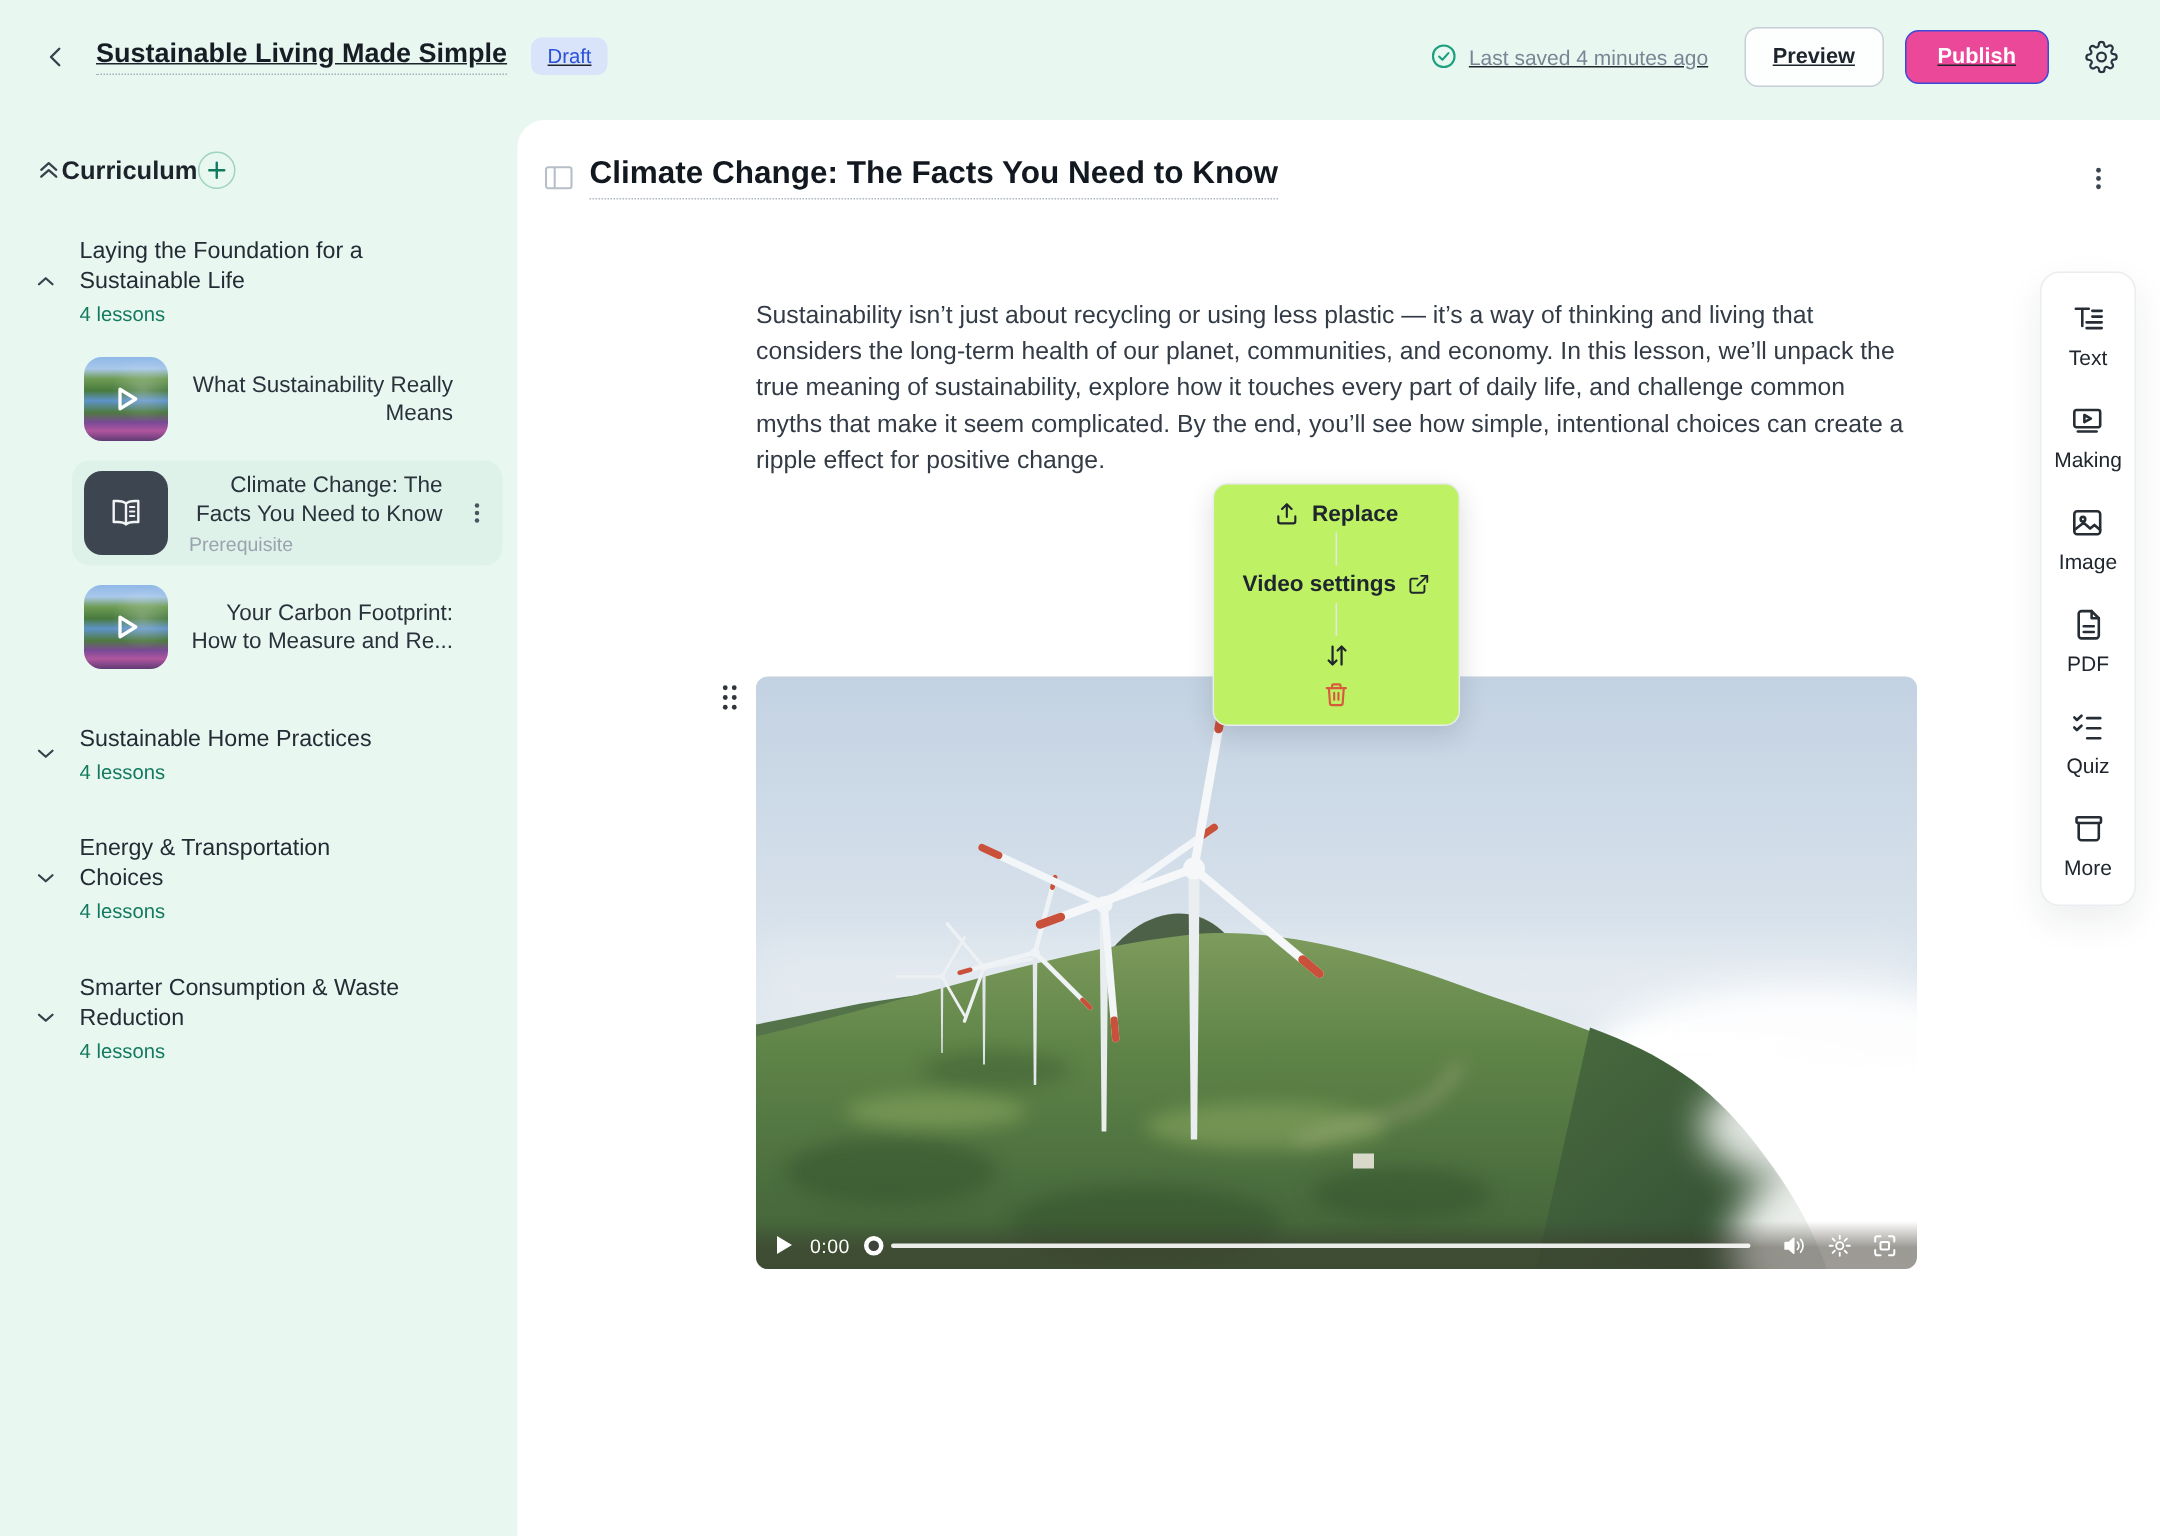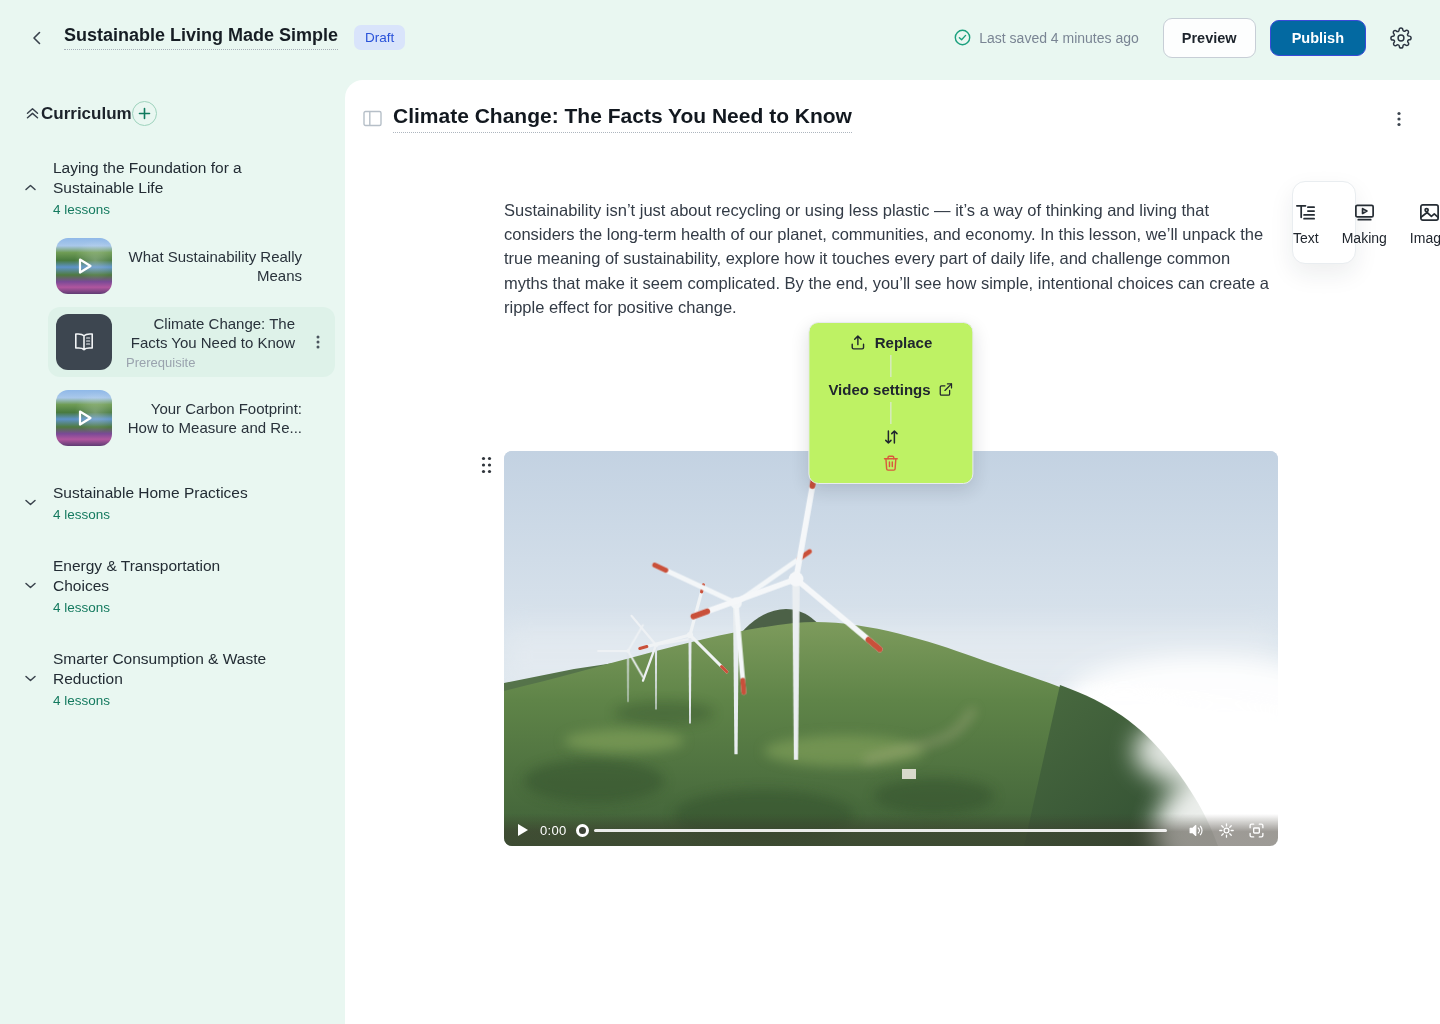--- a/index.html
+++ b/index.html
@@ -9,42 +9,42 @@
     background:#e9f7f1;
     color:#1d242c;
     overflow:hidden;
     position:relative;
   }
   svg { display:block; }
 
   
   .header {
     position:absolute; top:0; left:0; right:0; height:75px;
-    display:flex; align-items:center; padding:0 24px; gap:14px;
+    display:flex; align-items:center; padding:0 24px; gap:14px;text-decoration:underline;
   }
   .icon-btn {
     background:none; border:none; cursor:pointer; display:flex;
     align-items:center; justify-content:center; color:#39424c; padding:4px;
   }
   .course-title {
     font-size:18px; font-weight:700; color:#161d24;
     border-bottom:1.5px dotted #a6afb8; padding-bottom:3px; cursor:text;
   }
   .badge-draft {
     background:#d9e4fb; color:#2a52d9; font-size:13.5px; font-weight:500;
     padding:5px 11px; border-radius:7px; margin-left:2px;
   }
   .header-spacer { flex:1; }
   .saved-wrap { display:flex; align-items:center; gap:8px; color:#7a8594; font-size:14px; margin-right:10px; }
   .btn {
     border-radius:9px; font-size:14.5px; font-weight:600; cursor:pointer;
     padding:11px 18px; font-family:inherit;
   }
   .btn-secondary { background:#fdfefe; border:1px solid #c7ced6; color:#1d242c; }
-  .btn-primary { background:#0369a1; border:1px solid #3a4ad9; color:#ffffff; padding:9px 21px; }
+  .btn-primary { background:#ec4899; border:1px solid #3a4ad9; color:#ffffff; padding:9px 21px; }
   .gear-btn { margin-left:6px; color:#2a3340; }
 
   
   .sidebar { position:absolute; top:75px; left:0; width:345px; bottom:0; }
   .curr-row { display:flex; align-items:center; padding:26px 24px 0 24px; }
   .curr-title { font-size:17px; font-weight:700; color:#1c232b; }
   .plus-btn {
     width:25px; height:25px; border-radius:50%; border:1.5px solid #9ed3bd;
     background:transparent; color:#0f7a5e; cursor:pointer;
     display:flex; align-items:center; justify-content:center;
@@ -125,24 +125,24 @@
   .v-time { font-size:13px; letter-spacing:.3px; }
   .v-knob {
     width:13px; height:13px; border-radius:50%; border:3px solid #ffffff;
     background:rgba(60,60,60,.55); flex:none; cursor:pointer;
   }
   .v-track { flex:1; height:3px; background:rgba(255,255,255,.9); border-radius:2px; margin:0 10px 0 -4px; cursor:pointer; }
   .v-ico { background:none; border:none; color:#fff; cursor:pointer; display:flex; padding:2px; }
 
   
   .tools {
-    position:absolute; left:1292px; top:181px; width:64px;
+    position:absolute; left:1360px; top:181px; width:64px;
     background:#ffffff; border:1px solid #e9edf0; border-radius:13px;
     box-shadow:0 10px 24px rgba(25,35,45,.08);
-    padding:19px 0 17px; display:flex; flex-direction:row; align-items:center; gap:23px;justify-content:space-between;
+    padding:19px 0 17px; display:flex; flex-direction:column; align-items:center; gap:23px;justify-content:space-between;
   }
   .tool { display:flex; flex-direction:column; align-items:center; gap:6px; cursor:pointer; background:none; border:none; font-family:inherit; }
   .tool-label { font-size:14px; color:#20262e; }
   .tool-ic { color:#262d34; }
 </style>
 </head>
 <body>
 
 <div class="header">
   <button class="icon-btn">

